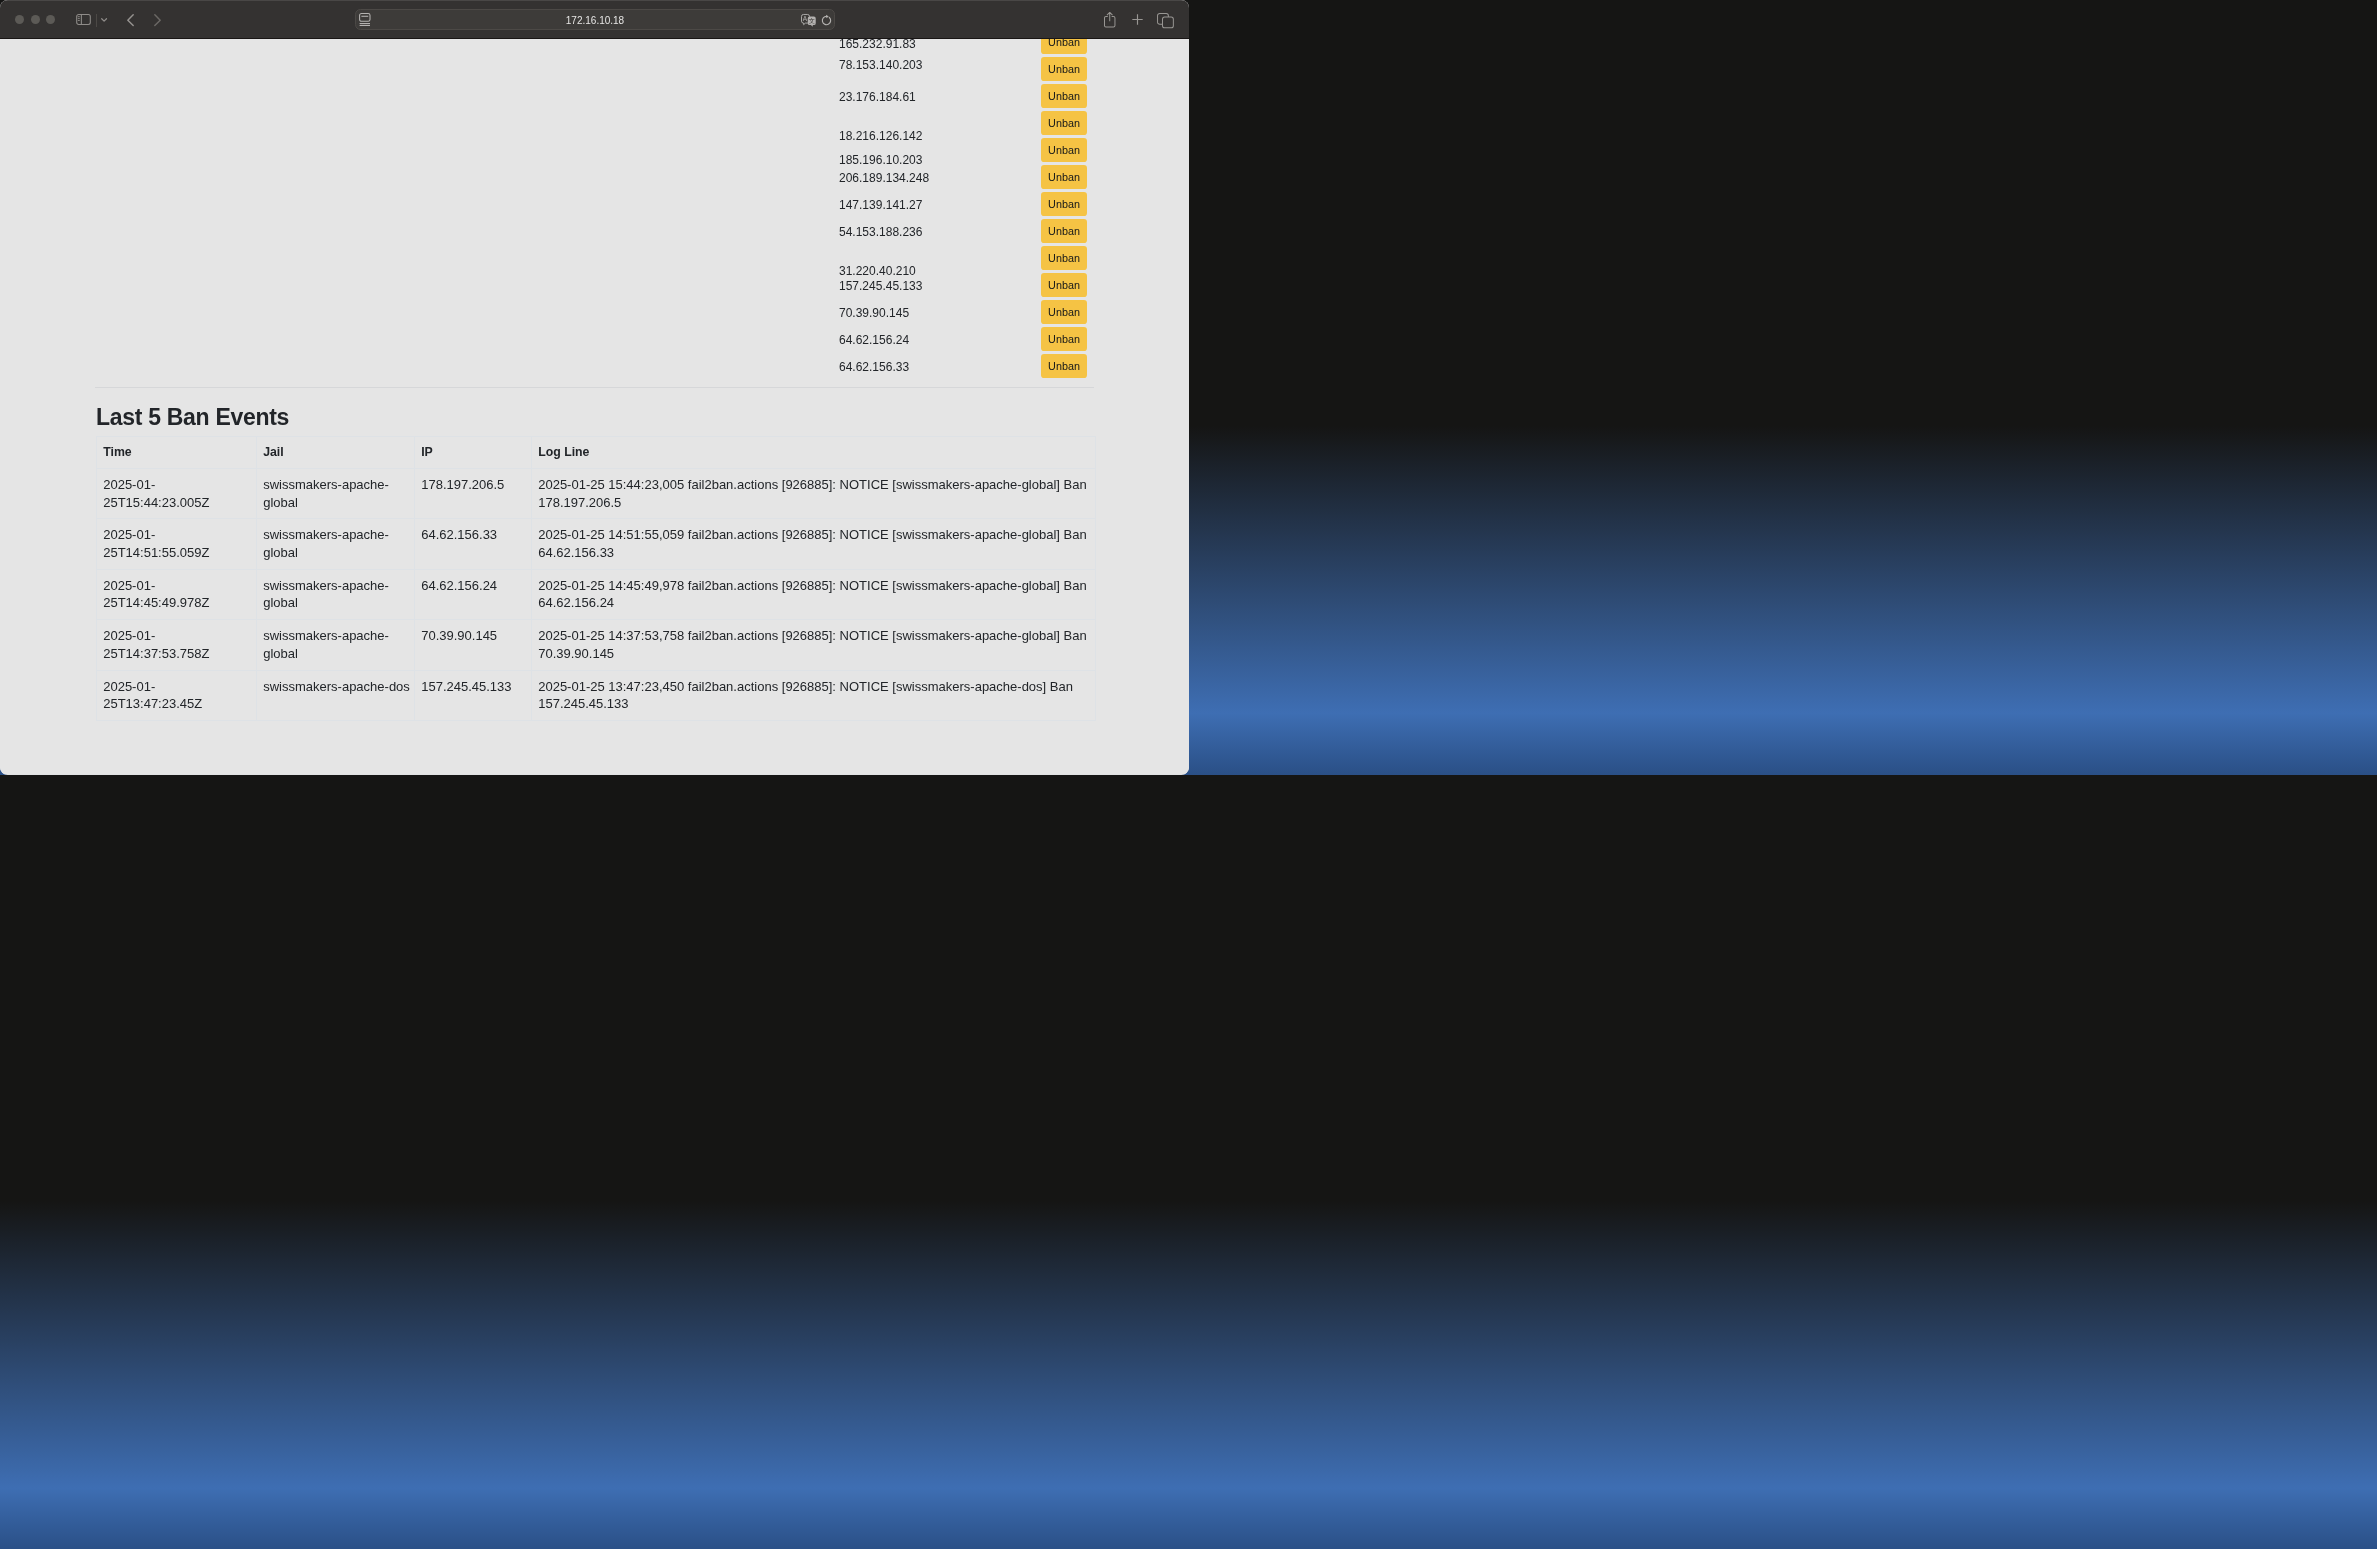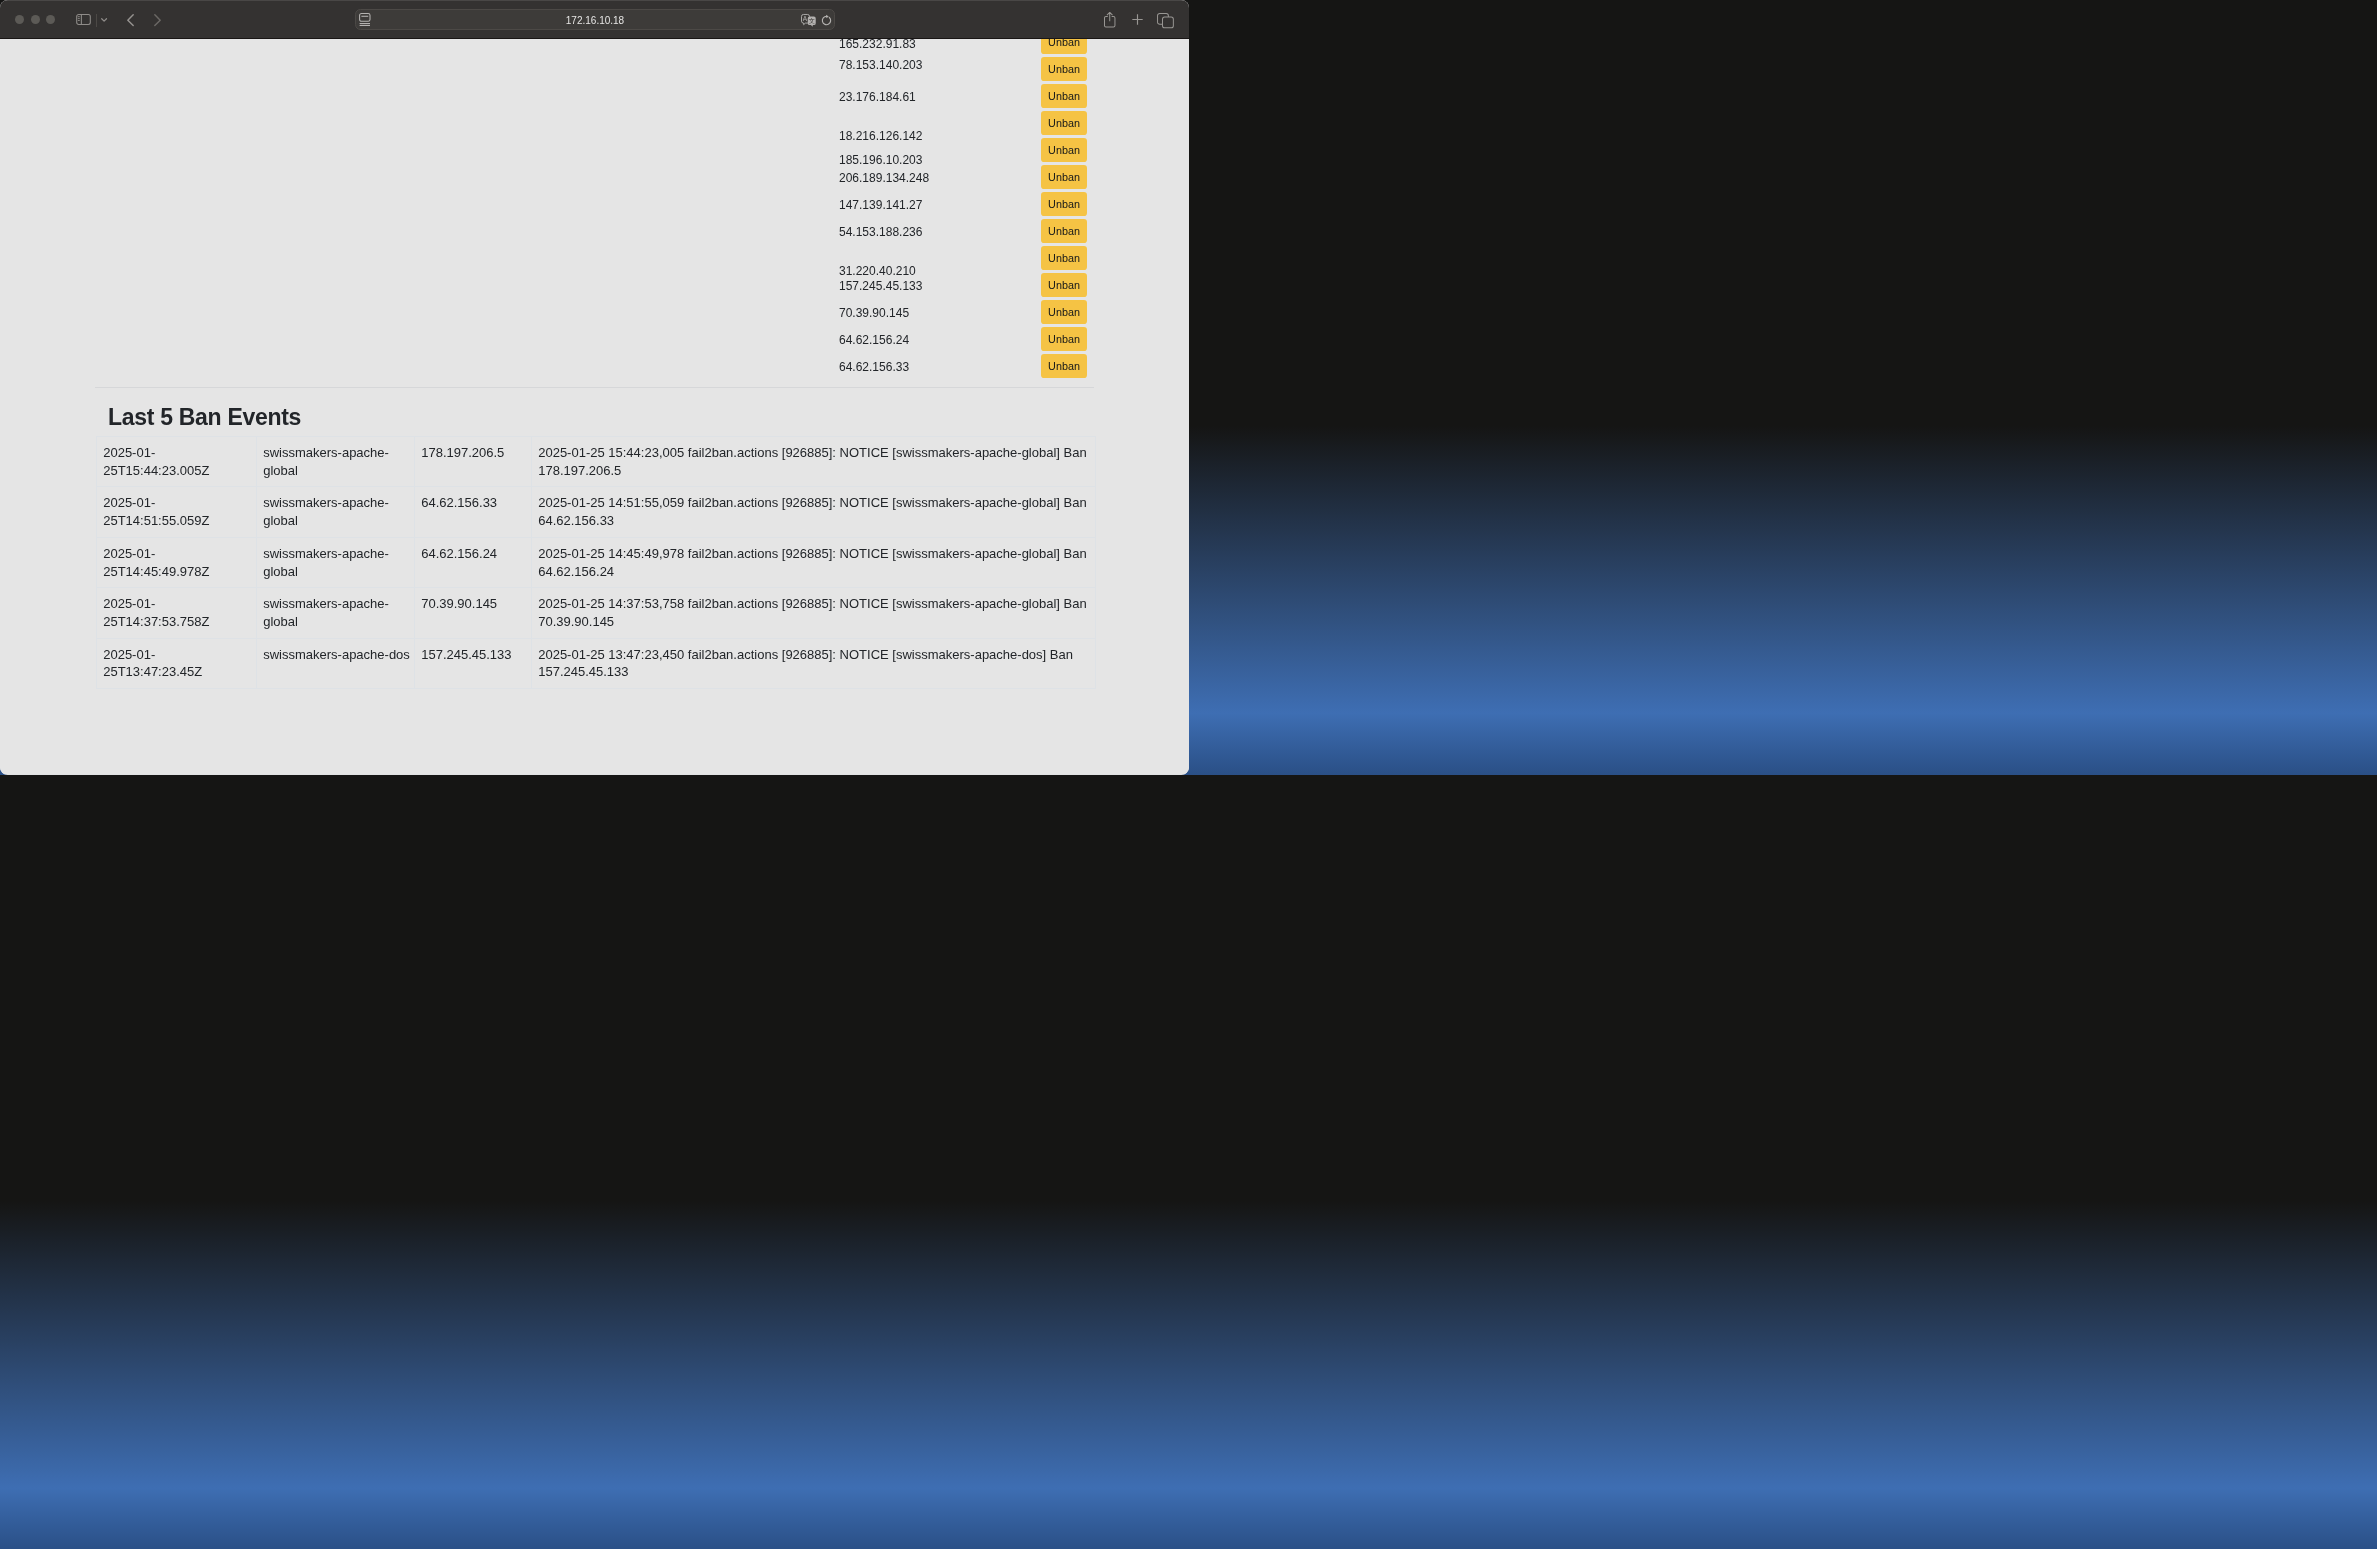--- a/index.html
+++ b/index.html
@@ -7,21 +7,21 @@
   .win{position:relative;width:1189px;height:775px;border-radius:7.7px;overflow:hidden;background:#f8f9fa;box-shadow:inset 0 -0.8px 0 rgba(0,0,0,0.12);}
   .bar{position:absolute;top:0;left:0;width:1189px;height:39px;background:#343231;box-shadow:inset 0 0.8px 0 rgba(255,255,255,0.14), inset 0 -0.8px 0 #100e0d;padding-left:39px;}
   .dot{position:absolute;top:15px;width:9.3px;height:9.3px;border-radius:50%;background:#5c5a56;}
   .icon{position:absolute;}
   .urlfield{position:absolute;left:355px;top:9.3px;width:480px;height:21px;background:#3d3b39;border:0.8px solid #4c4946;border-radius:5.4px;box-sizing:border-box;}
   .urltext{position:absolute;top:14.6px;left:564px;width:62px;text-align:center;font-size:10px;line-height:11.6px;color:#e6e5e4;letter-spacing:0;}
   .page{position:absolute;top:39px;left:0;width:1189px;height:735px;background:#e5e5e5;color:#222529;}
   .iprow{position:absolute;left:839px;font-size:12px;line-height:26px;}
   .unban{position:absolute;left:1041px;width:46px;height:24px;background:#f5c344;border-radius:3.1px;font-size:10.8px;color:#131619;text-align:center;line-height:25px;}
   .hr{position:absolute;left:95px;top:348px;width:999px;height:0.8px;background:#d6d7d9;}
-  .h2{position:absolute;left:108px;top:365px;font-size:23px;font-weight:700;letter-spacing:-0.3px;color:#222529;}
+  .h2{position:absolute;left:96px;top:365px;font-size:23px;font-weight:700;letter-spacing:-0.3px;color:#222529;}
   .tbl{position:absolute;left:96px;top:397px;border-collapse:collapse;table-layout:fixed;width:998px;font-size:13px;line-height:17.7px;color:#222529;}
   .tbl th,.tbl td{border:0.8px solid #dee2e6;padding:6.2px 6.2px;text-align:left;vertical-align:top;font-weight:400;}
   .tbl th{font-size:12.3px;font-weight:700;padding:6.2px 6.2px;line-height:18.5px;}
   .tbl td{padding:7px 6.2px;height:35px;}
   .c1{width:160px;}.c2{width:158px;}.c3{width:117px;}.c4{width:564px;}
   .footer{position:absolute;left:0;top:701px;width:1189px;text-align:center;font-size:13px;color:#222529;}
   .footer a{color:#316cf4;text-decoration:underline;}
   svg{position:absolute;overflow:visible;}
 </style>
 </head>
@@ -59,20 +59,26 @@
     <div class="hr"></div>
     <div class="h2">Last 5 Ban Events</div>
     <table class="tbl">
       <colgroup>
           <col class="c1">
           <col class="c2">
           <col class="c3">
           <col class="c4">
         </colgroup>
       <tbody>
+          <tr>
+            <th>Time</th>
+            <th>Jail</th>
+            <th>IP</th>
+            <th>Log Line</th>
+          </tr>
       <tr>
             <td>2025-01-<br>25T15:44:23.005Z</td>
             <td>swissmakers-apache-<br>global</td>
             <td>178.197.206.5</td>
             <td>2025-01-25 15:44:23,005 fail2ban.actions [926885]: NOTICE [swissmakers-apache-global] Ban<br>178.197.206.5</td>
           </tr>
       <tr>
             <td>2025-01-<br>25T14:51:55.059Z</td>
             <td>swissmakers-apache-<br>global</td>
             <td>64.62.156.33</td>

